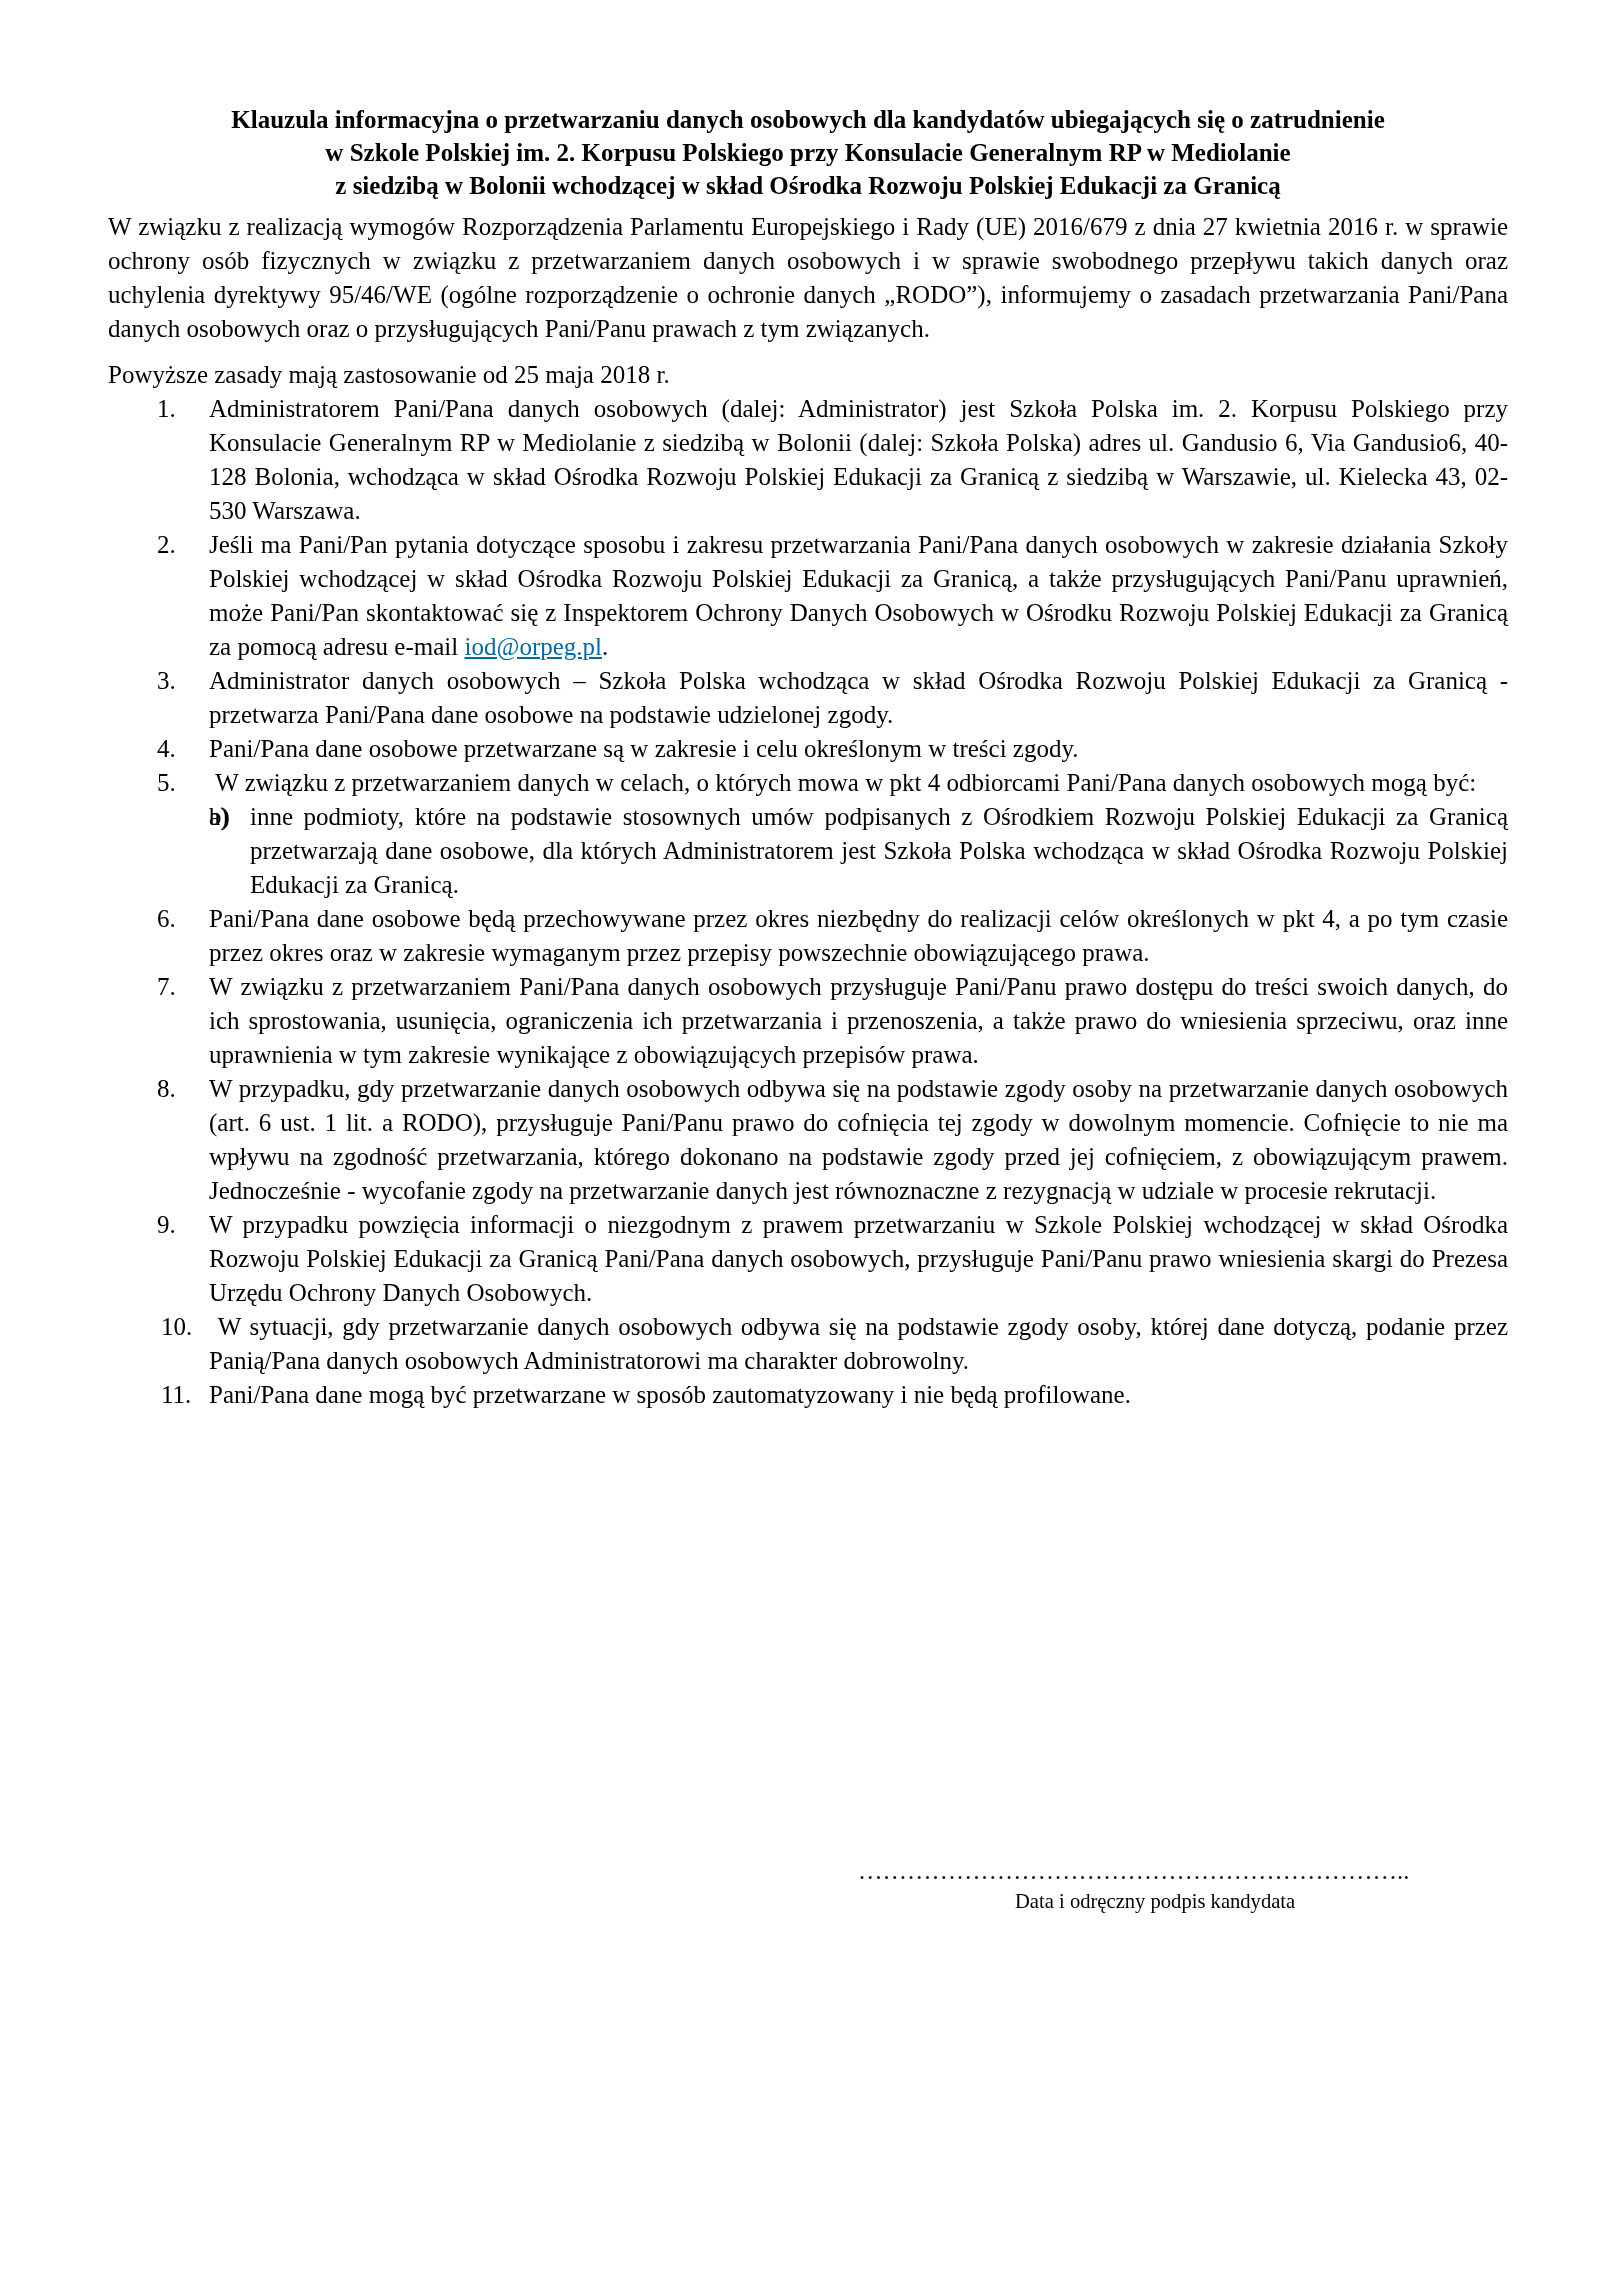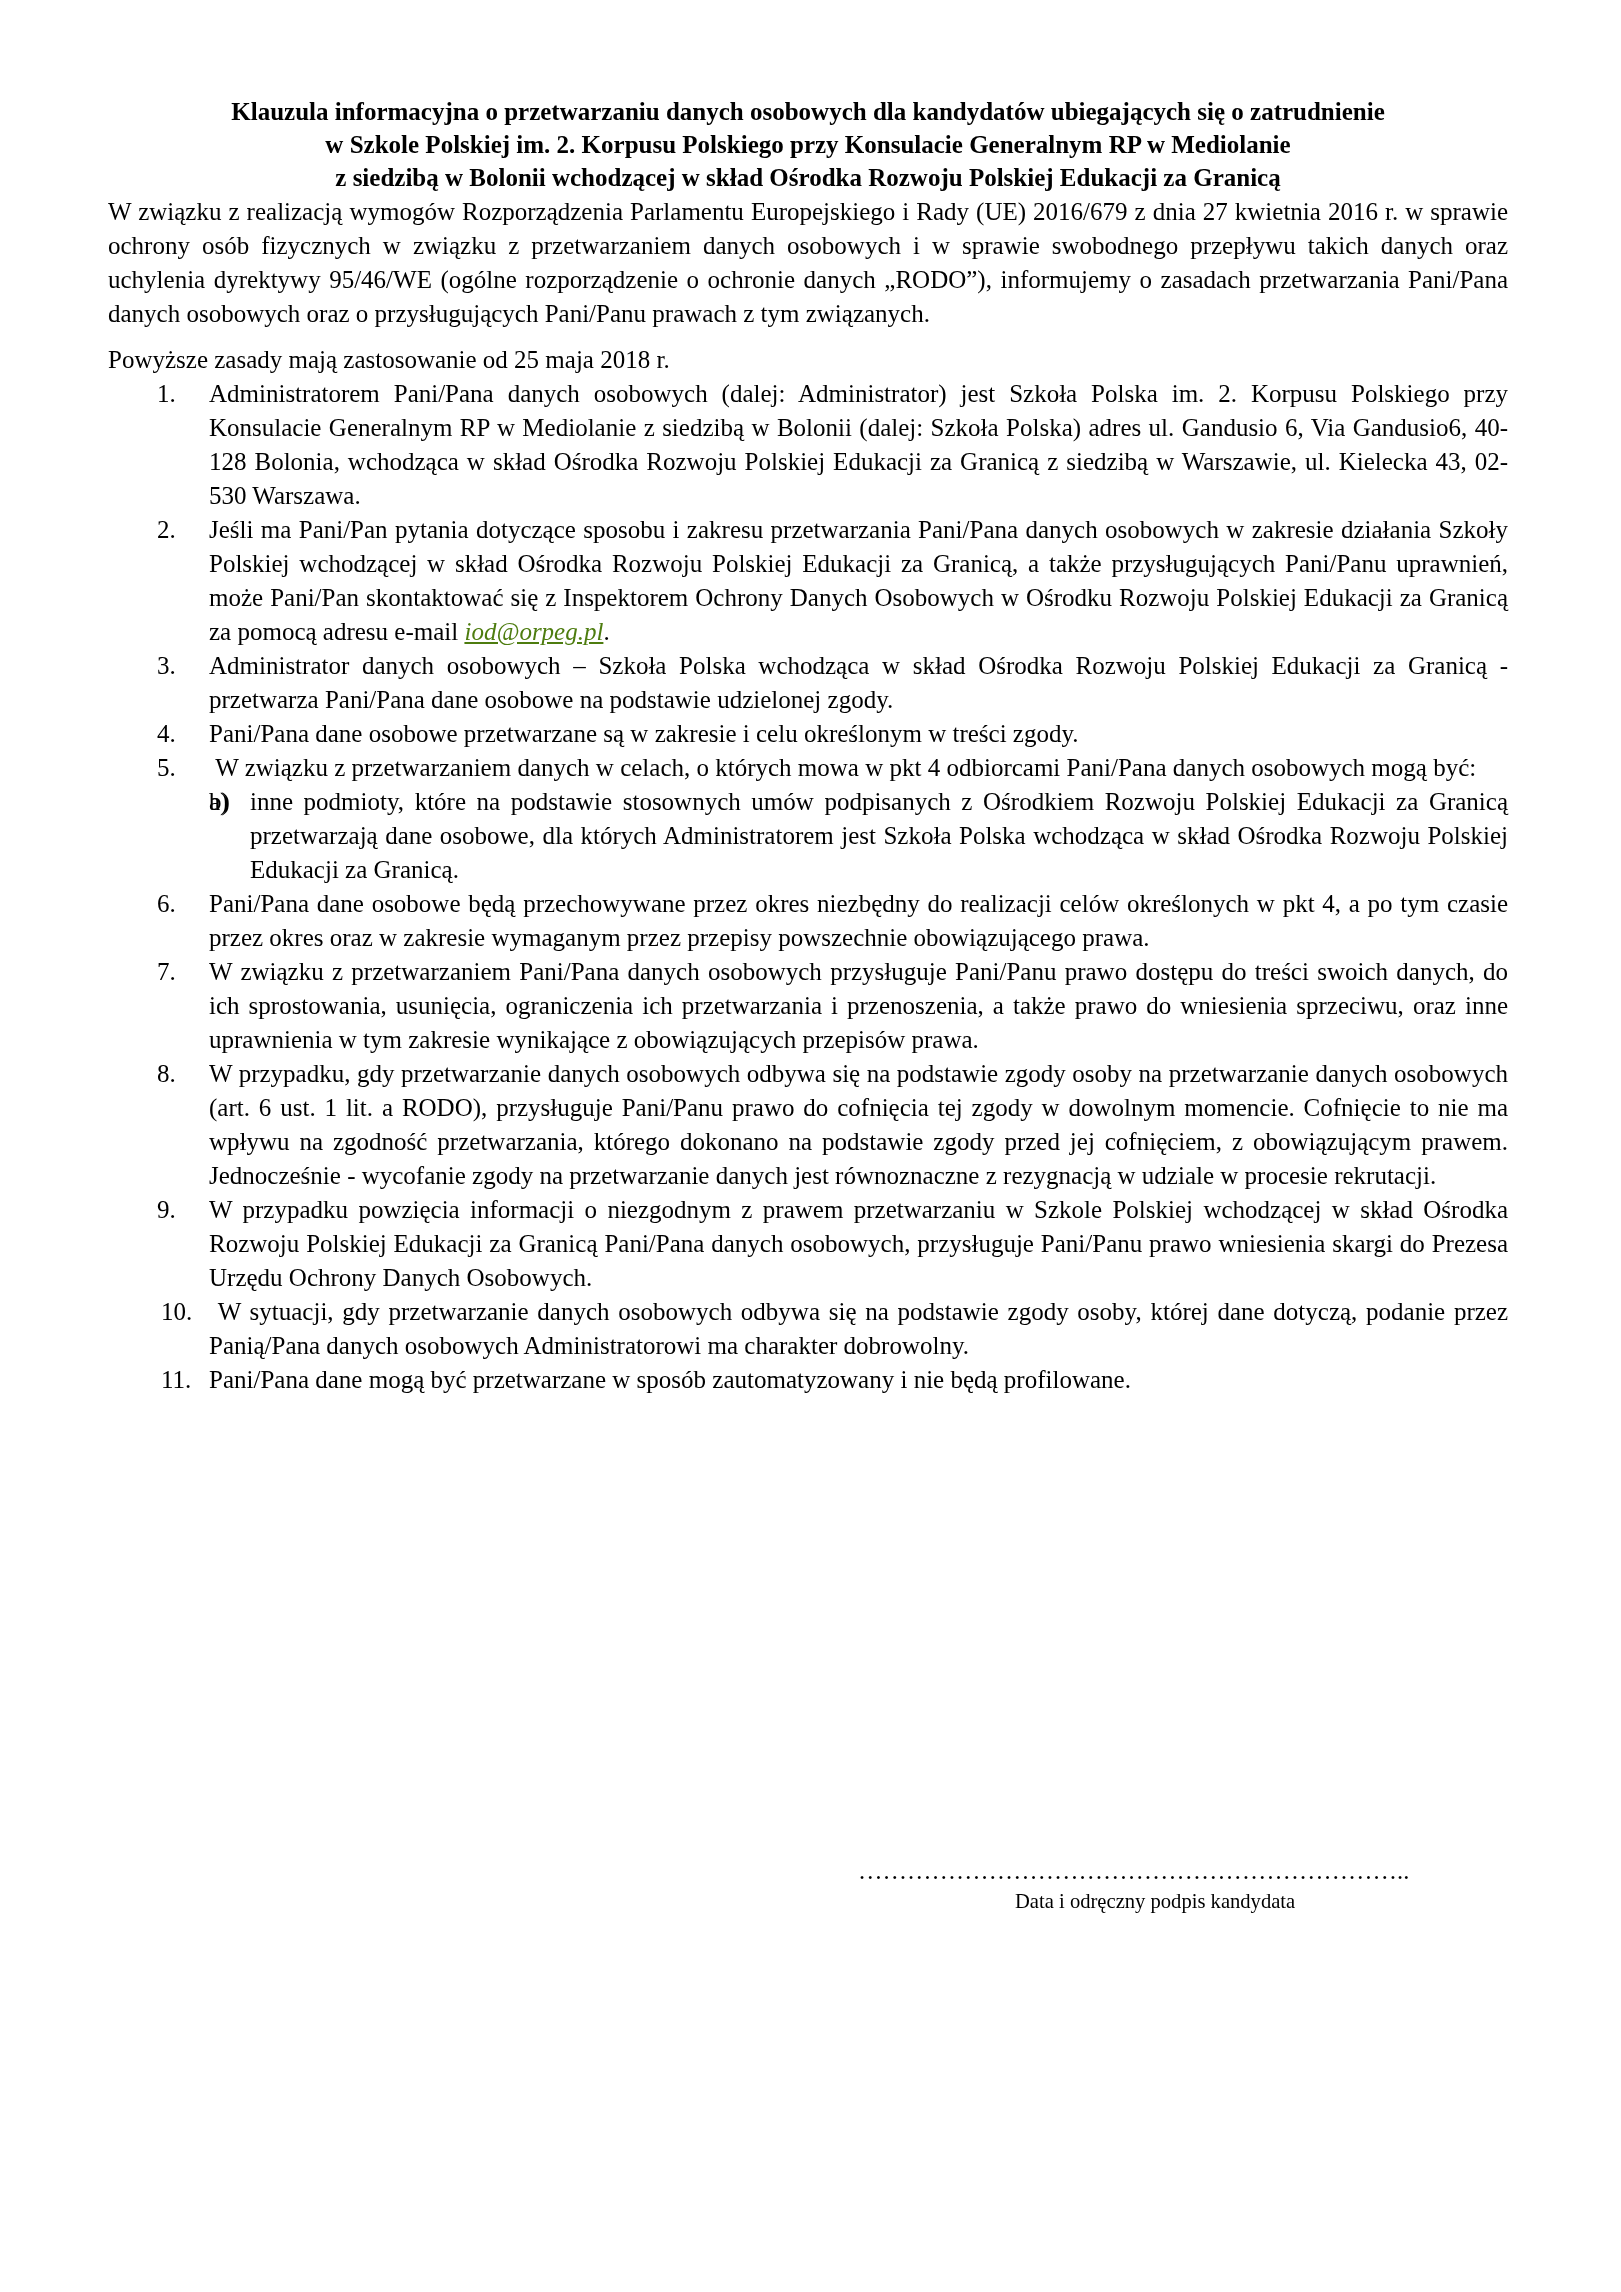--- a/index.html
+++ b/index.html
@@ -3,35 +3,35 @@
 <meta charset="utf-8">
 <style>
   html, body { margin: 0; padding: 0; background: #ffffff; }
   body {
     width: 1621px; height: 2293px; position: relative; overflow: hidden;
     font-family: "Liberation Serif", "DejaVu Serif", serif; color: #000;
   }
   .page { position: absolute; left: 108px; top: 95px; width: 1400px; }
   .title {
     text-align: center; font-weight: bold; font-size: 25px; line-height: 33px;
-    margin: 0;
+    margin: 8px;
   }
   .title div { white-space: nowrap; }
   .intro {
     margin-top: 1px; font-size: 25px; line-height: 34px; text-align: justify;
   }
   .applies { margin-top: 11.8px; font-size: 25px; line-height: 34px; }
   ol.main { list-style: none; margin: 0; padding: 0; font-size: 25px; line-height: 34px; }
   ol.main > li { position: relative; padding-left: 101px; text-align: justify; }
   ol.main > li .num { position: absolute; left: 49px; top: 0; }
   ol.main > li.two-digit .num { left: 53px; }
   ol.sub { list-style: none; margin: 0; padding: 0; }
   ol.sub > li { position: relative; padding-left: 41px; text-align: justify; }
   ol.sub > li .sublabel { position: absolute; left: 0; top: 0; }
-  a.mail { color: #4d7c0f; text-decoration: underline; font-style: italic; }
+  a.mail { color: #0369a1; text-decoration: underline; }
   .sig { position: absolute; left: 858px; top: 1857px; width: 667px; font-size: 24.5px; }
   .sig .dots { white-space: nowrap; letter-spacing: 0px; }
   .sig .caption { margin-left: 157px; margin-top: 5px; font-size: 20.6px; }
 </style>
 </head>
 <body>
 
 <div class="page">
   <div class="title">
     <div>Klauzula informacyjna o przetwarzaniu danych osobowych dla kandydatów ubiegających się o zatrudnienie</div>

